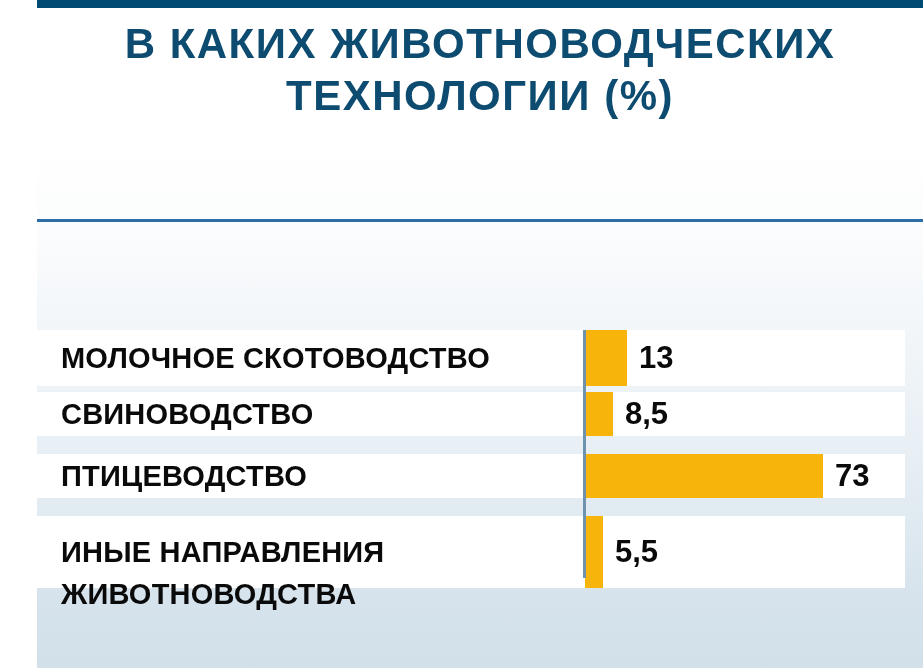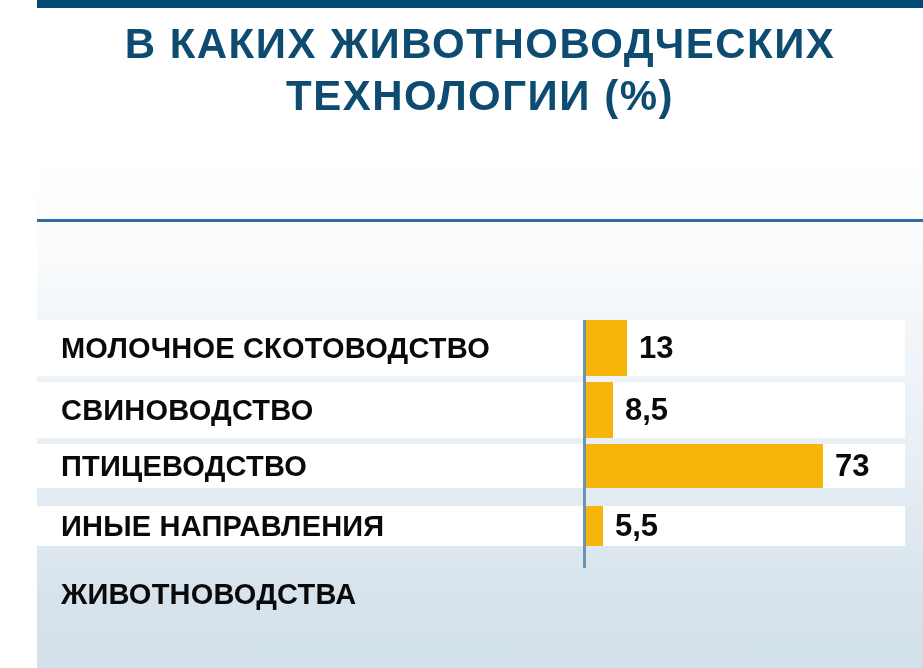--- a/index.html
+++ b/index.html
@@ -80,21 +80,21 @@
     font-style: italic;
     color: #1a5f8a;
     font-family: "Liberation Sans", sans-serif;
     white-space: nowrap;
   }
 
   
   .chart {
     position: absolute;
     left: 37px;
-    top: 320px;
+    top: 330px;
     width: 868px;
     height: 260px;
   }
   .bar-row {
     position: absolute;
     left: 0;
     width: 868px;
     background: #ffffff;
   }
   .row-label {
@@ -167,33 +167,33 @@
 
 
   <div class="chart">
 
     <div class="bar-row" style="top:0px; height:56px;">
       <span class="row-label">МОЛОЧНОЕ СКОТОВОДСТВО</span>
       <div class="bar-fill" style="width:42px;"></div>
       <span class="bar-value" style="left:602px;text-align:right;">13</span>
     </div>
 
-    <div class="bar-row" style="top:62px; height:56px;">
+    <div class="bar-row" style="top:62px; height:44px;">
       <span class="row-label">СВИНОВОДСТВО</span>
       <div class="bar-fill" style="width:28px;"></div>
       <span class="bar-value" style="left:588px;">8,5</span>
     </div>
 
     <div class="bar-row" style="top:124px; height:44px;">
       <span class="row-label">ПТИЦЕВОДСТВО</span>
       <div class="bar-fill" style="width:238px;"></div>
       <span class="bar-value" style="left:798px;">73</span>
     </div>
 
-    <div class="bar-row" style="top:186px; height:40px;">
+    <div class="bar-row" style="top:186px; height:72px;">
       <span class="row-label">ИНЫЕ НАПРАВЛЕНИЯ</span>
       <div class="bar-fill" style="width:18px;"></div>
       <span class="bar-value" style="left:578px;">5,5</span>
     </div>
 
     <div class="axis-line"></div>
   </div>
 
   <div class="label-overflow">ЖИВОТНОВОДСТВА</div>
 

